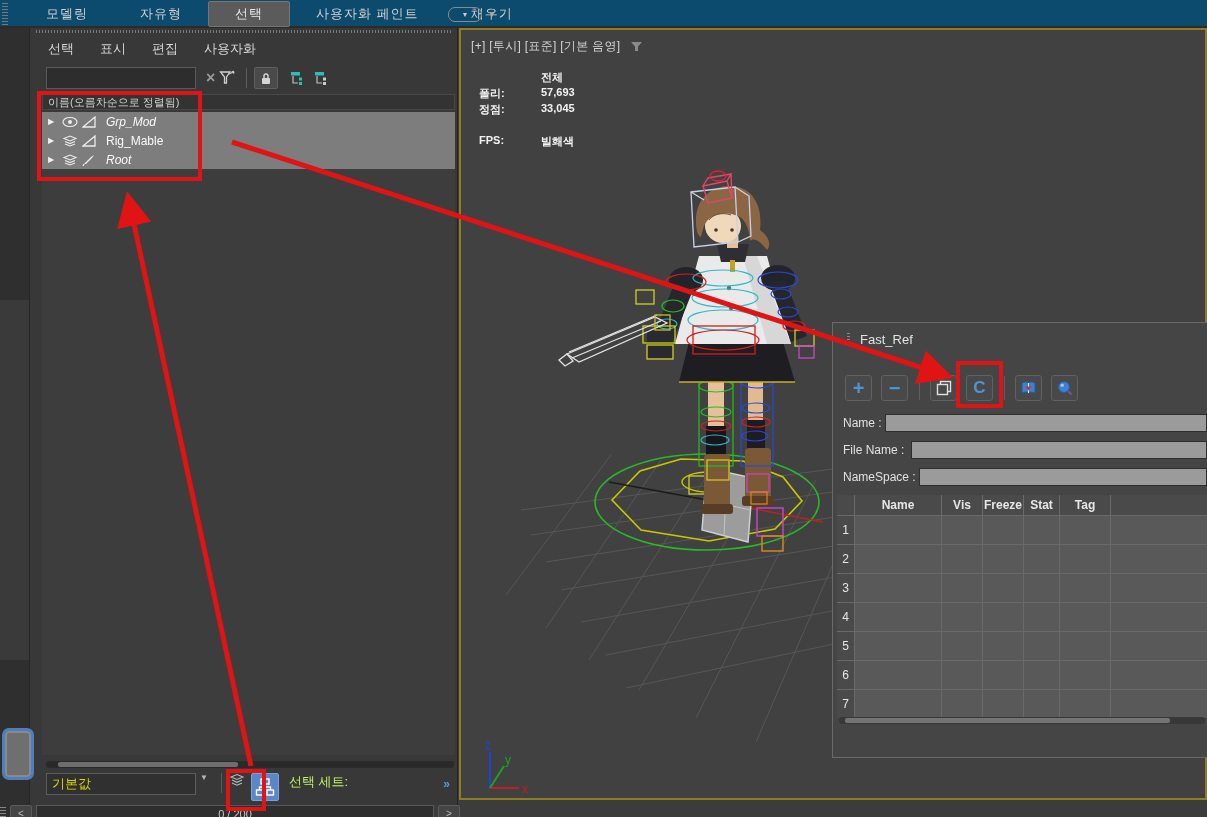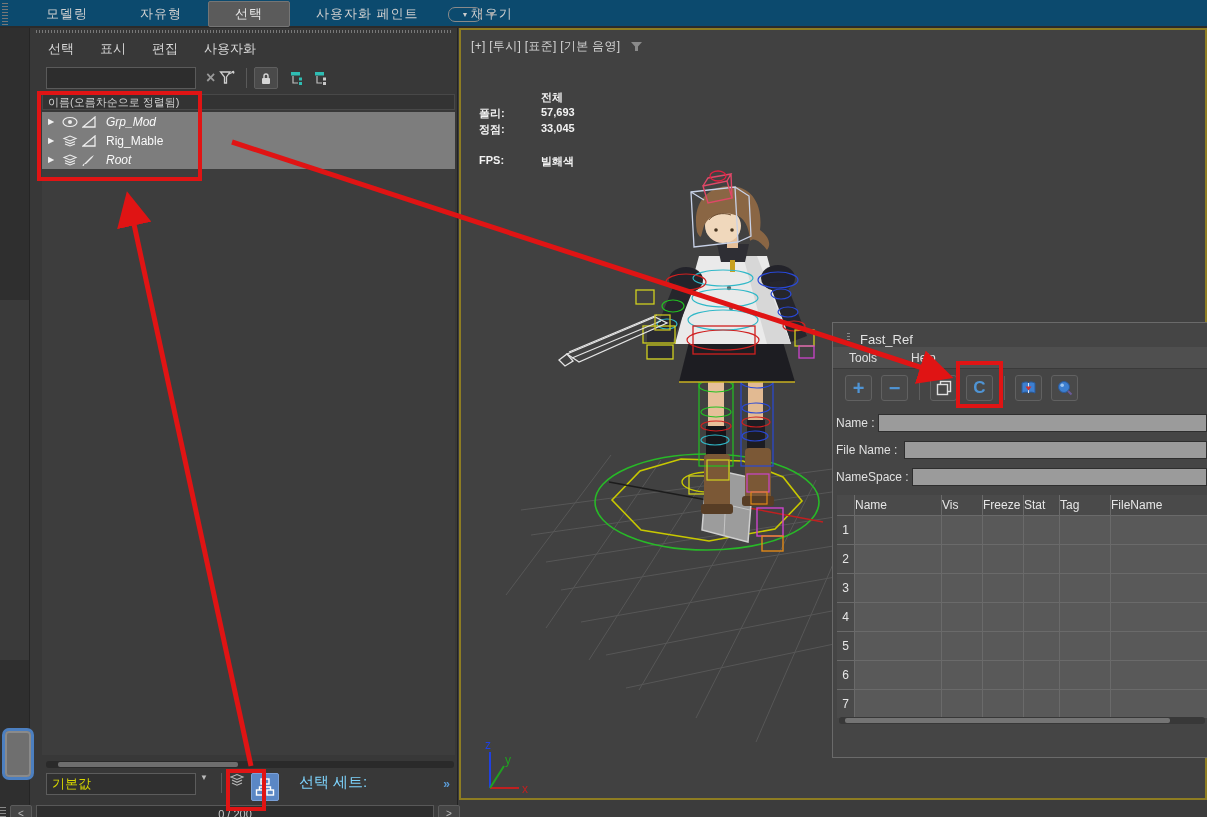--- a/index.html
+++ b/index.html
@@ -51,36 +51,36 @@
   .empty-list { left:12px; top:141px; width:413px; height:586px; background:#3d3d3d; }
 
   .exp-hscroll { left:16px; top:733px; width:408px; height:7px; background:#2a2a2a; border-radius:3px; }
   .exp-hscroll .thumb { left:12px; top:1px; width:180px; height:5px; background:#6e6e6e; border-radius:2px; }
   .exp-bottom { left:0; top:745px; width:428px; height:32px; display:flex; align-items:flex-start; }
   .preset-dd { margin-left:16px; width:150px; height:22px; background:#303030; border:1px solid #5c5c5c;
     color:#d8d800; font-size:13px; line-height:20px; padding-left:5px; }
   .preset-caret { color:#bbb; font-size:8px; margin:0 6px 0 4px; }
   .selset-btn { width:28px; height:28px; background:#5b87c5; border:1px solid #7aa0d8; border-radius:2px;
     display:flex; align-items:center; justify-content:center; margin-left:6px; }
-  .selset-label { color:#7dd3fc; font-size:15px; margin-left:20px; }
+  .selset-label { color:#bef264; font-size:13px; margin-left:10px; }
   .overflow-chev { position:absolute; right:8px; color:#5b9bd5; font-size:12px; font-weight:bold; top:4px; }
 
   
   .timeline { left:0; top:805px; width:470px; height:20px; display:flex; align-items:flex-start; gap:4px; }
   .tl-grip { width:6px; height:12px; background:repeating-linear-gradient(to bottom,#888 0 1px,transparent 1px 3px); margin-top:2px;}
   .tl-btn { width:22px; height:18px; background:#454545; border:1px solid #5c5c5c; border-radius:2px;
     color:#bbb; font-size:10px; text-align:center; line-height:16px; }
   .tl-field { width:398px; height:18px; background:#2e2e2e; border:1px solid #585858; color:#c8c8c8;
     font-size:11px; text-align:center; line-height:16px; }
 
   
   .viewport { left:459px; top:28px; width:748px; height:772px; background:#414141; border:2px solid #8e7d22; }
   .vp-head { left:10px; top:8px; color:#d4d4d4; font-size:12px; letter-spacing:.3px; display:flex; gap:10px; align-items:center;}
   .vp-funnel { color:#8a8a8a; }
-  .stats { left:18px; top:40px; color:#f2f2f2; font-size:11px; font-weight:bold;margin-top:20px; }
+  .stats { left:18px; top:40px; color:#f2f2f2; font-size:11px; font-weight:bold; }
   .stats .srow { display:flex; height:16px; }
   .stats .sl { width:62px; }
   .stats .gap { height:16px; }
   .vp-scene { left:0; top:0; width:744px; height:768px; }
 
   
   .fastref { left:832px; top:322px; width:375px; height:436px; background:#454545; border:1px solid #6a6a6a;
     border-right:none; }
   .fr-title { left:4px; top:0; width:100%; height:24px; display:flex; align-items:flex-end; }
   .fr-grip { width:3px; height:14px; margin-left:5px;
@@ -89,28 +89,28 @@
   .fr-menubar { left:0; top:24px; width:100%; height:22px; background:#4f4f4f; border-bottom:1px solid #3a3a3a;
     display:flex; gap:34px; align-items:center; padding-left:16px; }
   .fr-menubar span { color:#e0e0e0; font-size:12px; }
   .fr-toolbar { left:0; top:48px; width:100%; height:34px; display:flex; align-items:center; padding-left:12px; }
   .fr-btn { width:27px; height:26px; background:#494949; border:1px solid #616161; border-radius:3px;
     display:flex; align-items:center; justify-content:center; margin-right:9px; }
   .fr-plus { color:#4f94d4; font-size:20px; font-weight:bold; line-height:18px; }
   .fr-c { color:#4f94d4; font-size:17px; font-weight:bold; }
   .fr-sep { width:1px; height:24px; background:#5e5e5e; margin:0 10px 0 2px; }
   .fr-field { left:0; width:100%; height:20px; display:flex; align-items:center; }
-  .fr-field .flabel { color:#e0e0e0; font-size:12px; margin-left:3px; }
+  .fr-field .flabel { color:#e0e0e0; font-size:12px; margin-left:10px; }
   .fr-input { height:18px; background:#9b9b9b; border:1px solid #2e2e2e; flex:1; margin-right:0; color:#222;
     font-size:12px; outline:none; }
   .fr-table { left:4px; top:172px; width:380px; background:#6a6a6a; display:grid;
     grid-template-columns:17px 86px 40px 40px 35px 50px 280px; gap:1px; }
   .fr-cell { background:#595959; height:28px; }
-  .fr-hcell { background:#4a4a4a; height:20px; color:#e6e6e6; font-size:12px; line-height:20px;
-    overflow:hidden; }
+  .fr-hcell { background:#4a4a4a; height:20px; color:#e6e6e6; font-size:12px; text-align:center; line-height:20px;
+    overflow:hidden;font-weight:bold; }
   .fr-num { background:#4a4a4a; color:#e6e6e6; font-size:12px; text-align:center; line-height:28px; }
   .fr-scroll { left:6px; top:394px; width:366px; height:7px; background:#383838; border-radius:3px; }
   .fr-scroll .thumb { left:6px; top:1px; width:325px; height:5px; background:#747474; border-radius:2px; }
 
   
   .annot { left:0; top:0; width:1207px; height:817px; z-index:60; pointer-events:none; }
 
   .clip { overflow:hidden; }
 </style>
 </head>
@@ -410,24 +410,20 @@
         <span>빌홰색</span>
       </div>
   </div>
 </div>
 
 <div class="abs fastref clip" style="z-index:30;">
   <div class="abs fr-title">
     <span class="fr-grip"></span>
     <span>Fast_Ref</span>
   </div>
-  <div class="abs fr-menubar">
-    <span>Tools</span>
-    <span>Help</span>
-  </div>
   <div class="abs fr-toolbar">
     <span class="fr-btn">
         <span class="fr-plus">+</span>
       </span>
     <span class="fr-btn">
         <span class="fr-plus">−</span>
       </span>
     <span class="fr-sep"></span>
     <span class="fr-btn">
       <svg width="16" height="16" viewBox="0 0 16 16">

